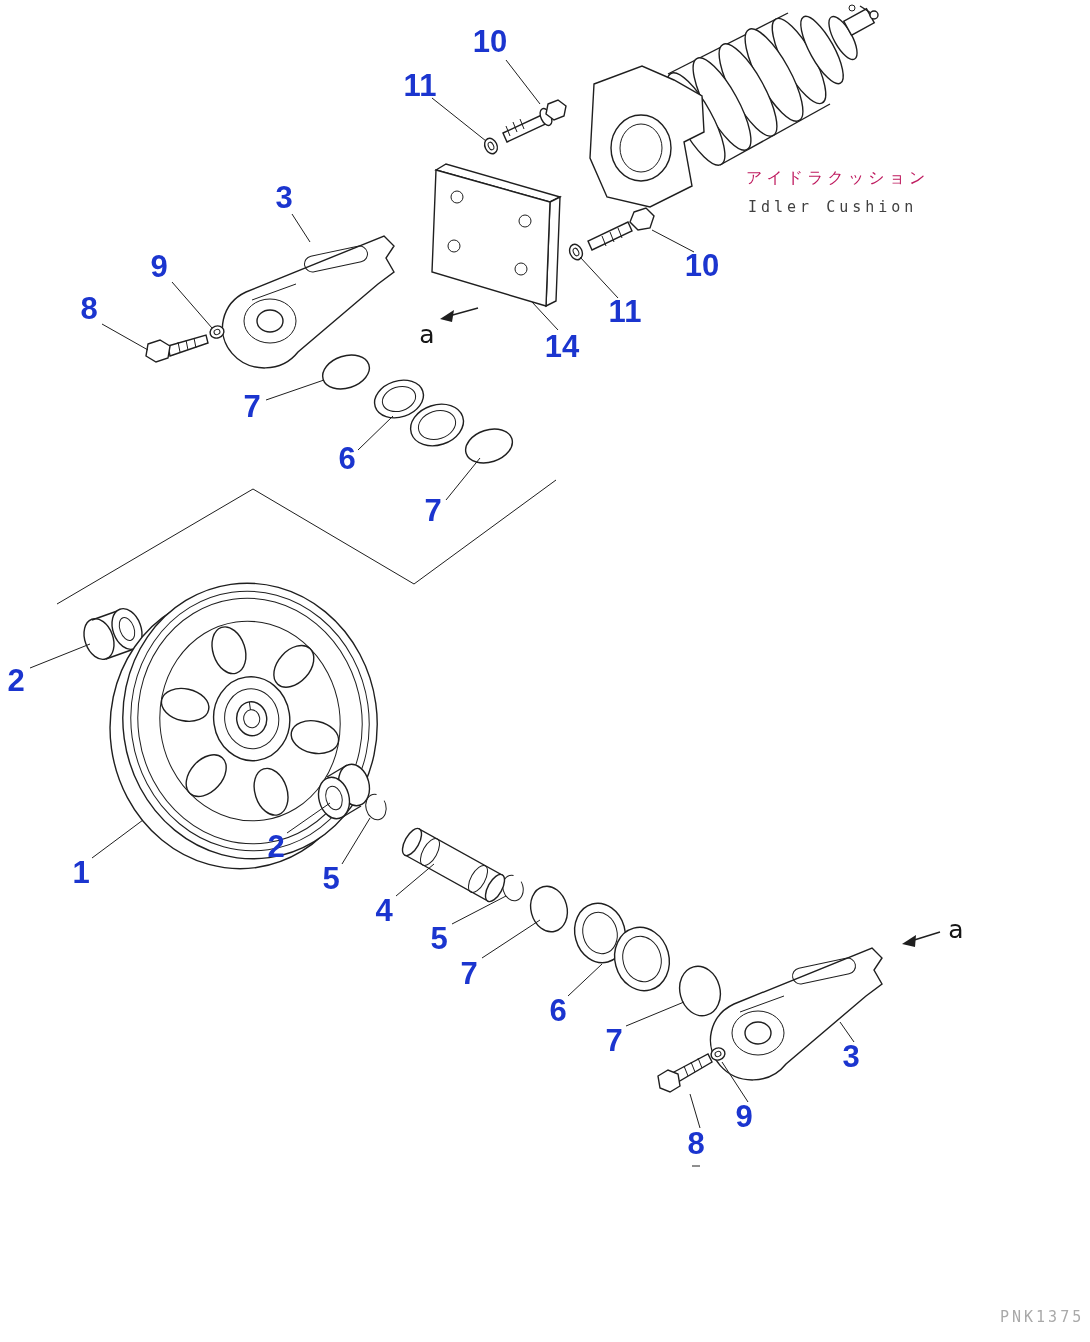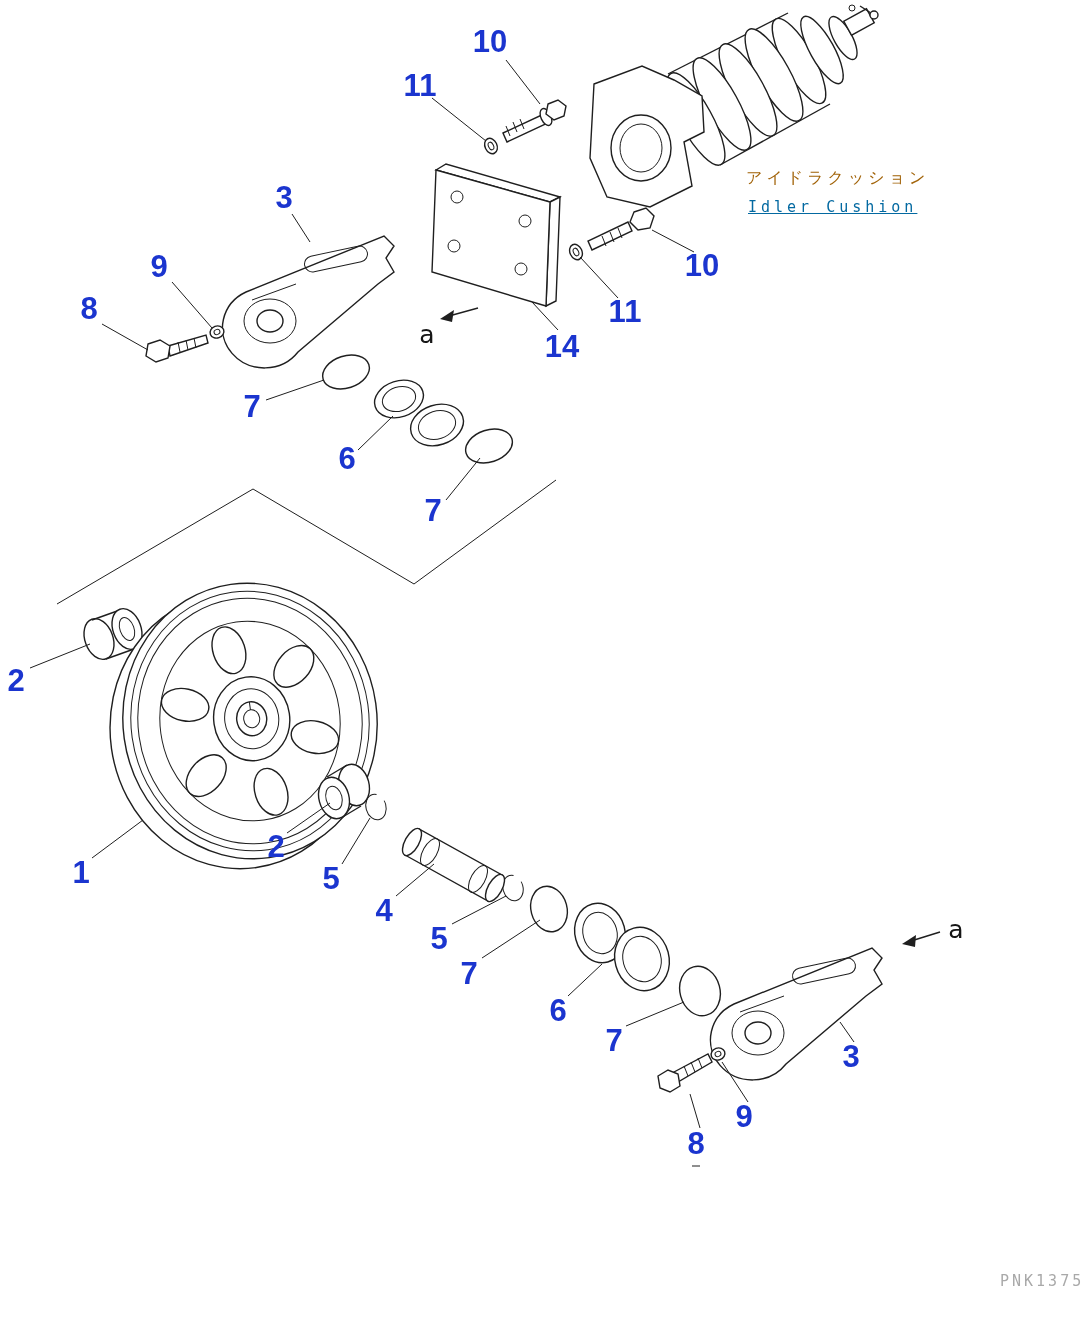--- a/index.html
+++ b/index.html
@@ -7,25 +7,25 @@
          font-family:"Liberation Sans",sans-serif;}
   #stage svg{position:absolute;left:0;top:0;}
   svg .ln{stroke:#1f1f1f;stroke-width:1.4;fill:none;}
   svg .fw{stroke:#1f1f1f;stroke-width:1.4;fill:#ffffff;}
   svg .thin{stroke:#1f1f1f;stroke-width:1;fill:none;}
   svg .solid{fill:#1f1f1f;stroke:none;}
   .callout{position:absolute;transform:translate(-50%,-50%);color:#1b35cf;
            font:bold 31px "Liberation Sans",sans-serif;white-space:nowrap;text-align:right;}
   .view-label{position:absolute;transform:translate(-50%,-50%);color:#161616;
            font:25px "DejaVu Sans",sans-serif;}
-  .title-jp{position:absolute;left:746px;top:168px;color:#a16207;
+  .title-jp{position:absolute;left:746px;top:168px;color:#be185d;
            font:16px "DejaVu Sans",sans-serif;letter-spacing:4px;white-space:nowrap;}
-  .title-en{position:absolute;left:748px;top:198px;color:#0369a1;
-           font:15px "DejaVu Sans Mono",monospace;letter-spacing:4px;white-space:nowrap;text-decoration:underline;}
-  .watermark{position:absolute;left:1000px;top:1272px;color:#a9a9a9;
+  .title-en{position:absolute;left:748px;top:198px;color:#404040;
+           font:15px "DejaVu Sans Mono",monospace;letter-spacing:4px;white-space:nowrap;}
+  .watermark{position:absolute;left:1000px;top:1308px;color:#a9a9a9;
            font:15px "DejaVu Sans Mono",monospace;letter-spacing:3px;white-space:nowrap;}
 </style>
 </head>
 <body>
 
 <div id="stage">
 
 <svg width="1090" height="1342" viewBox="0 0 1090 1342">
 
   <g>

